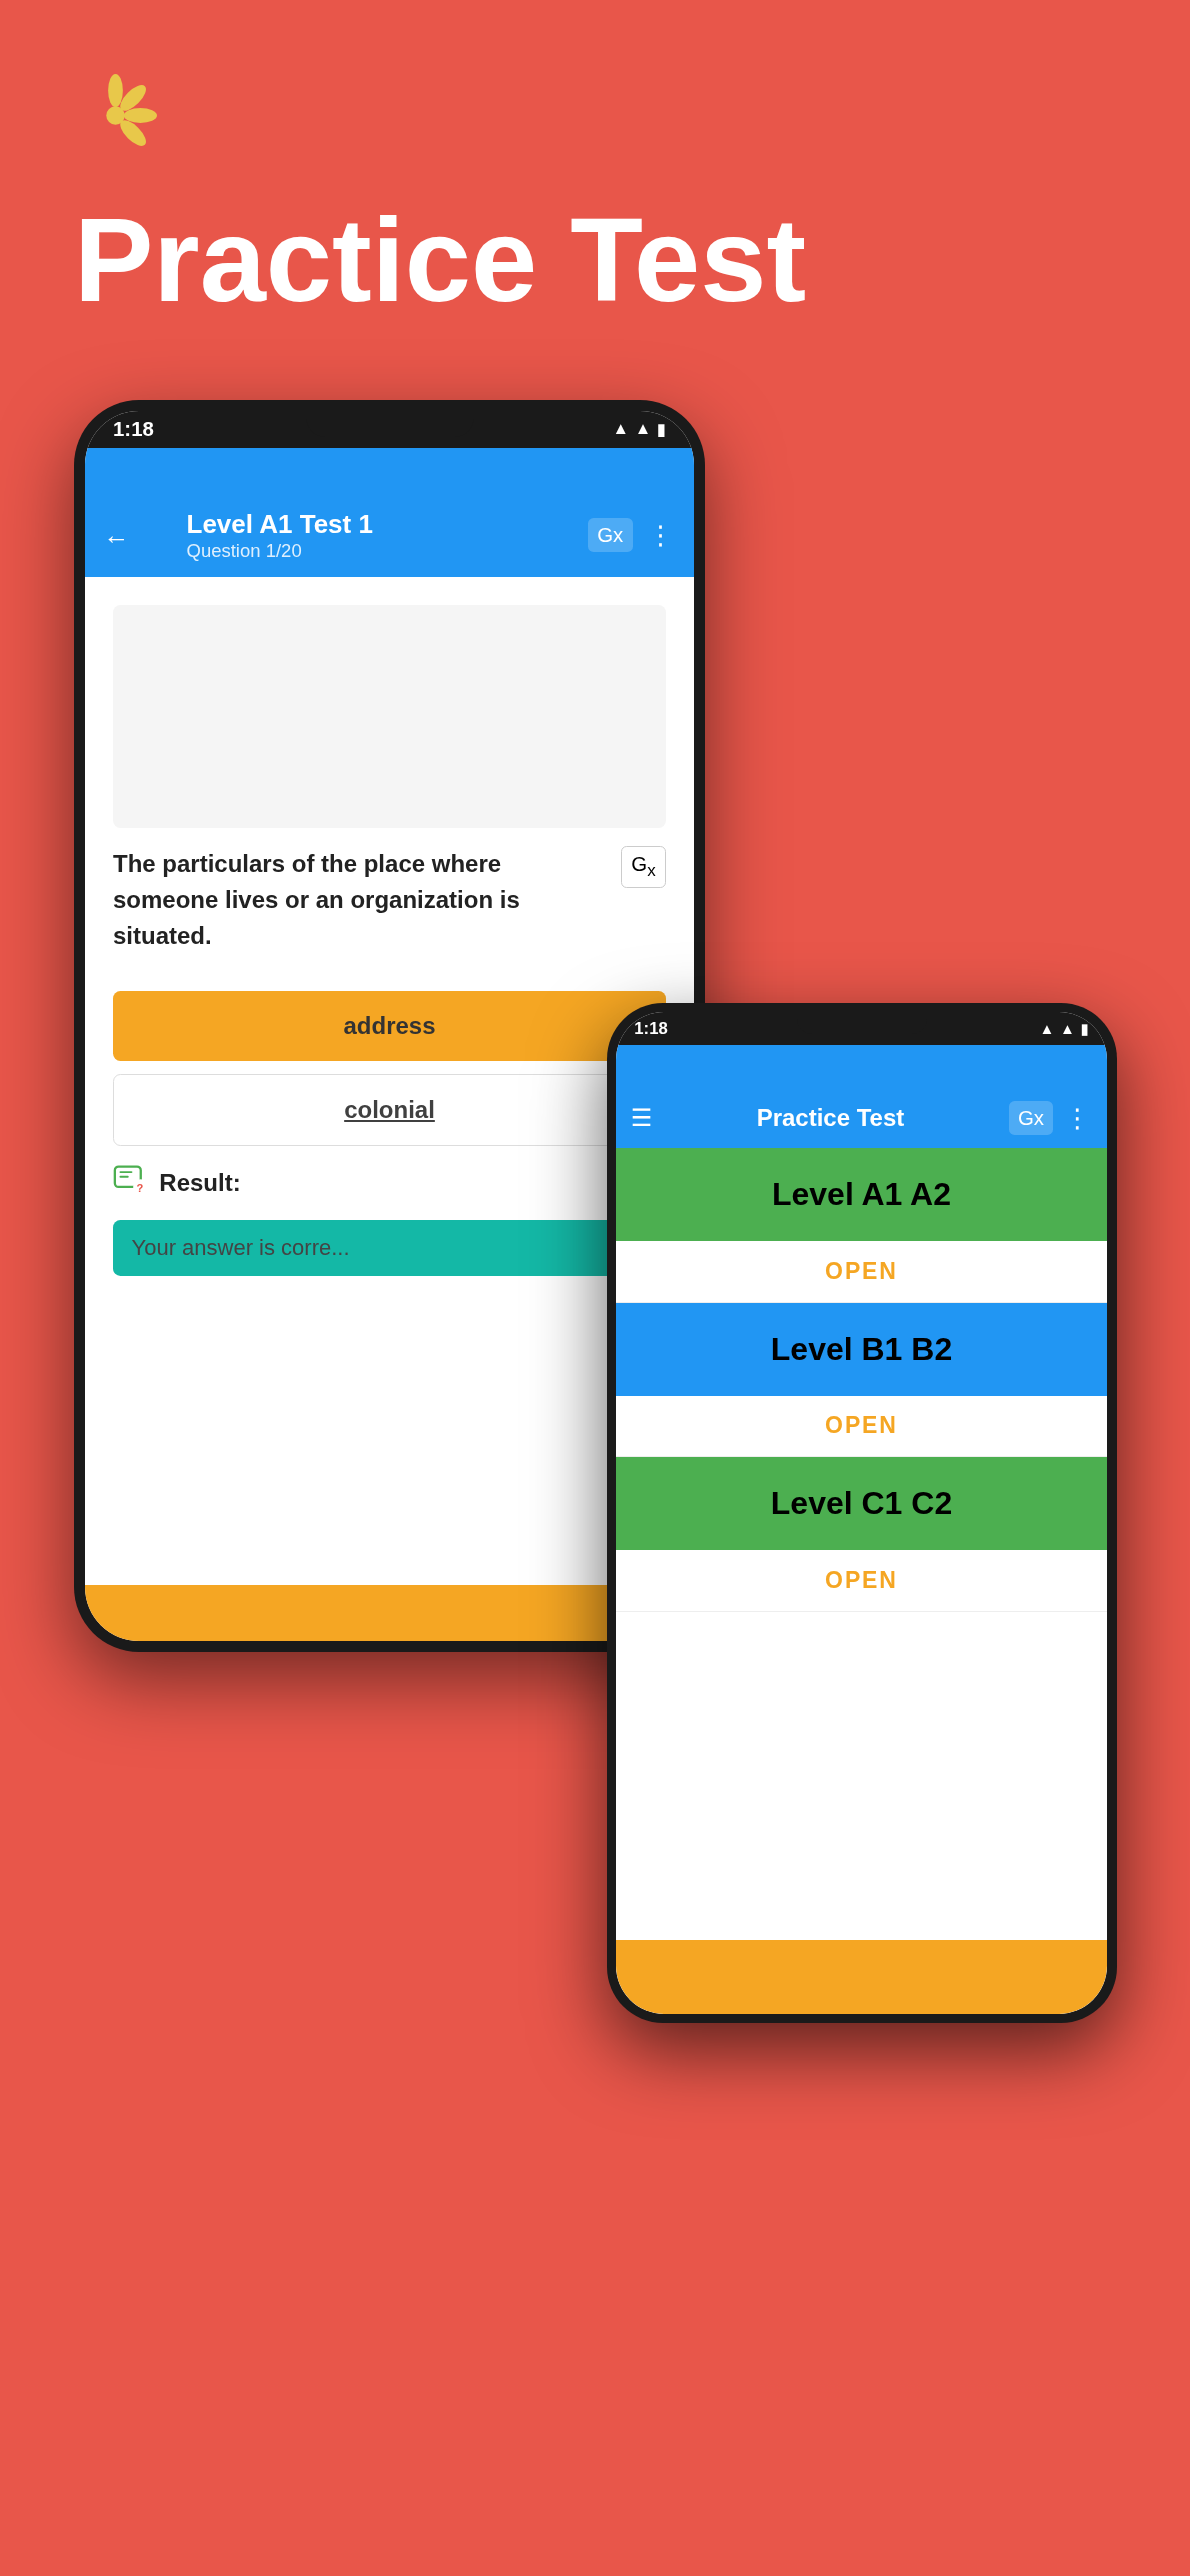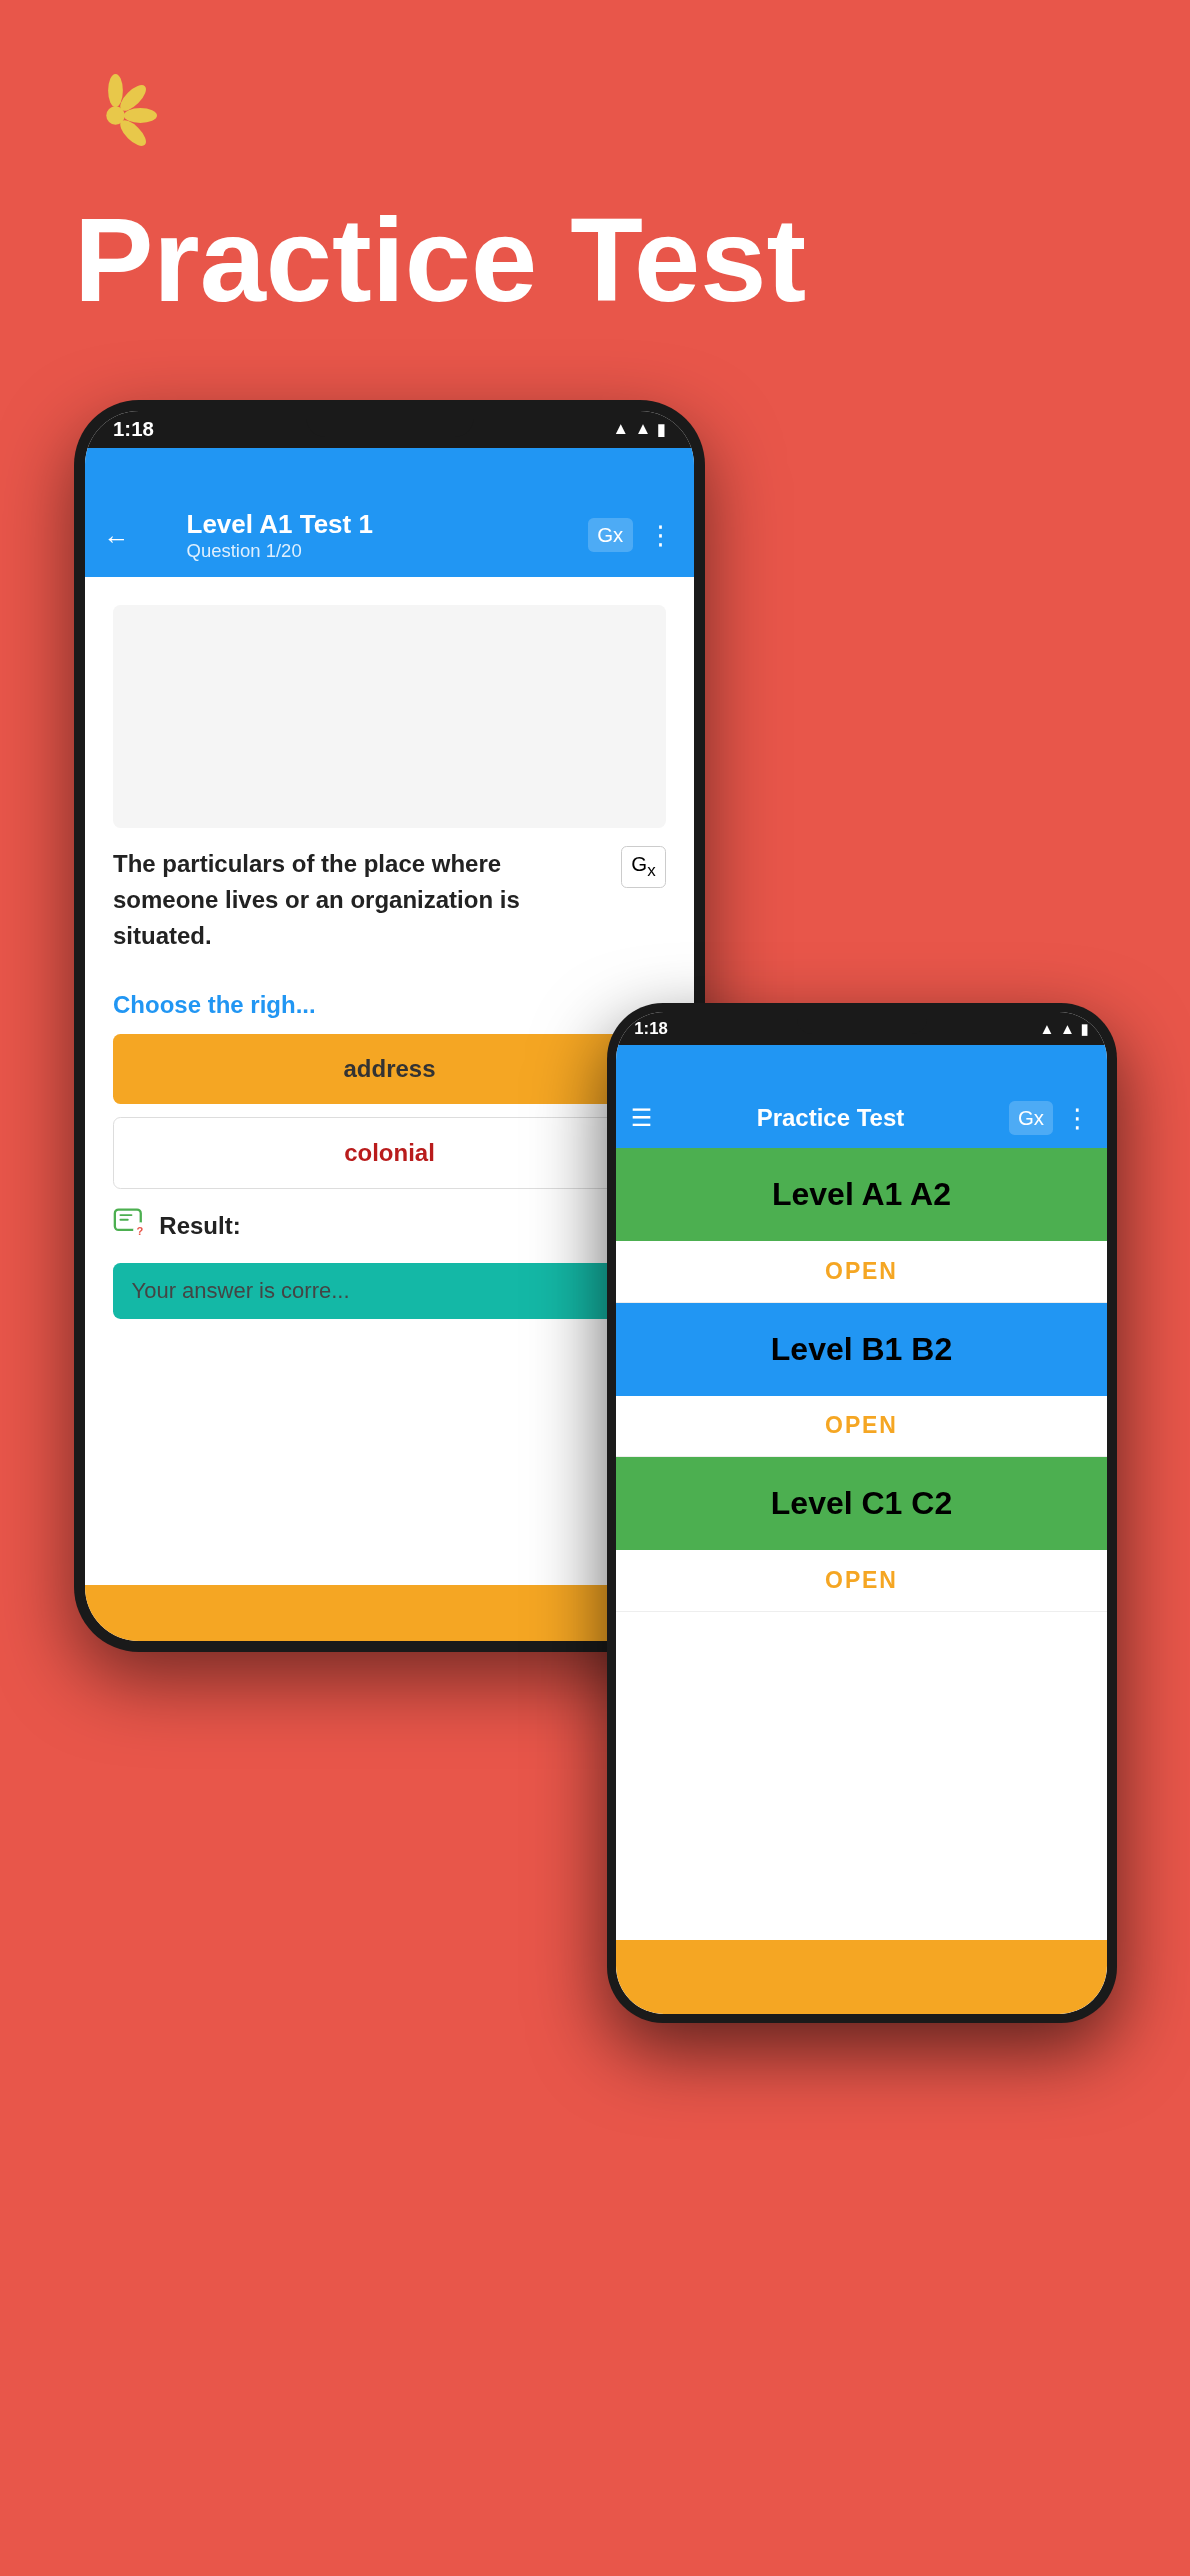--- a/index.html
+++ b/index.html
@@ -220,21 +220,22 @@
     }
 
     .answer-option.gold {
       background: #F5A623;
       color: #333;
     }
 
     .answer-option.outlined {
       background: white;
       border: 1.9px solid #ddd;
-      color: #b91c1c;
+      color: #404040;
+      text-decoration: underline;
     }
 
     .result-section {
       display: flex;
       align-items: center;
       gap: 9.3px;
       margin: 15px 0;
     }
 
     .result-icon {
@@ -428,23 +429,20 @@
 
         <div class="content-area">
 
           <div class="question-image-area"></div>
 
           <div style="display:flex; align-items:flex-start; margin-bottom:18.5px;">
             <div class="question-text" style="flex:1;">The particulars of the place where someone lives or an organization is situated.</div>
             <span class="translate-inline-btn" style="font-size:20.4px; padding:5.6px 9.3px; background:#fff; border:0.9px solid #ccc; border-radius:5.6px; margin-left:9.3px; cursor:pointer;">G<sub>x</sub></span>
           </div>
 
-          <div class="choose-right-label">
-            <span>Choose the righ</span>...
-          </div>
 
           <div class="answer-option gold">
             <span>address</span>
           </div>
           <div class="answer-option outlined">
             <span>colonial</span>
           </div>
 
           <div class="result-section">
             <span class="result-icon">

